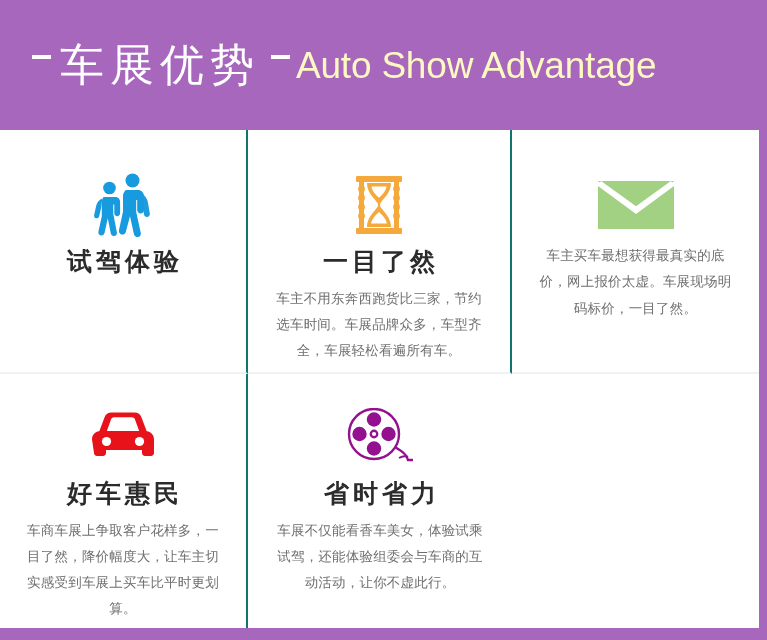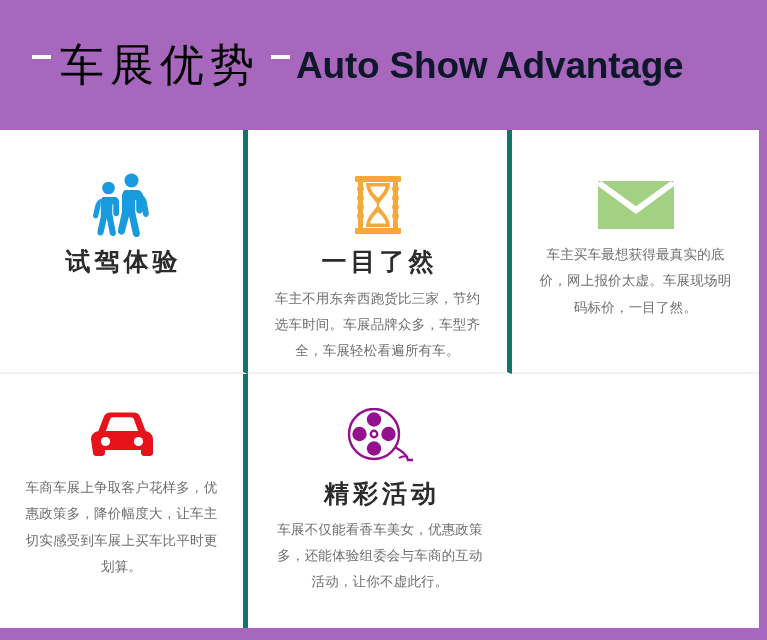--- a/index.html
+++ b/index.html
@@ -47,31 +47,31 @@
     width: 19px;
     height: 4px;
     background: #ffffff;
     margin: 0 9px 16px 0;
     vertical-align: middle;
   }
   .dash.right {
     margin: 0 6px 16px 11px;
   }
   .title-cn {
-    color: #000000;
+    color: #ffffff;
     font-size: 44px;
     font-weight: 300;
     letter-spacing: 6px;
     line-height: 1;
     font-family: "DejaVu Sans", "Liberation Sans", sans-serif;
   }
   .title-en {
-    color: #0f172a;
+    color: #fef9c3;
     font-size: 37px;
-    font-weight: 700;
+    font-weight: 400;
     line-height: 1;
     letter-spacing: -0.2px;
     font-family: "Liberation Sans", "DejaVu Sans", sans-serif;
   }
 
   
   .edge-right {
     position: absolute;
     right: 0;
     top: 130px;
@@ -101,21 +101,21 @@
   }
   .cell {
     position: relative;
     box-sizing: border-box;
     padding: 0 22px;
     display: flex;
     flex-direction: column;
     align-items: center;
   }
   .cell.c1, .cell.c2, .cell.c4, .cell.c5 {
-    border-right: 5px solid #0f766e;
+    border-right: 2px solid #0f766e;
   }
   .cell.c1, .cell.c2, .cell.c3 {
     border-bottom: 2px solid #f1f1f1;
   }
 
   .icon-wrap {
     height: 74px;
     display: flex;
     align-items: center;
     justify-content: center;
@@ -141,21 +141,21 @@
   .feat-desc {
     color: #6f6f6f;
     font-size: 13.5px;
     line-height: 1.95;
     text-align: center;
     letter-spacing: 0.2px;
     max-width: 205px;
     font-family: "DejaVu Sans", "Liberation Sans", sans-serif;
   }
   .cell.c2 .feat-desc, .cell.c5 .feat-desc { max-width: 213px; }
-  .cell.c3 .feat-desc, .cell.c6 .feat-desc { max-width: 207px; font-family: Liberation Serif, serif; }
+  .cell.c3 .feat-desc, .cell.c6 .feat-desc { max-width: 207px; }
 
   svg { display: block; }
 </style>
 </head>
 <body>
 
 <div class="page">
 
   <div class="banner">
     <div class="banner-inner">
@@ -226,21 +226,22 @@
       <div class="icon-wrap">
         <svg width="70" height="50" viewBox="0 0 70 50" aria-hidden="true">
           <g fill="#e8131a">
             <path d="M11 20 L16.5 5.5 C17.6 2.3 20 0.5 23.5 0.5 h23 c3.5 0 5.9 1.8 7 5 L59 20 H51.5 L47 7.5 c-0.5 -1.5 -1.6 -2.2 -3.2 -2.2 H26.2 c-1.6 0 -2.7 0.7 -3.2 2.2 L18.5 20 Z"></path>
             <path d="M4 27.5 C4 22 8 19 13 19 h44 c5 0 9 3 9 8.5 V41 c0 1.6 -1.3 3 -3 3 h-6 c-1.7 0 -3 -1.4 -3 -3 v-3 H18 v3 c0 1.6 -1.3 3 -3 3 H9 c-1.7 0 -3 -1.4 -3 -3 z"></path>
             <circle cx="18.5" cy="29.5" r="4.6" fill="#ffffff"></circle>
             <circle cx="51.5" cy="29.5" r="4.6" fill="#ffffff"></circle>
           </g>
         </svg>
       </div>
-      <div class="feat-desc">车商车展上争取客户花样多，优惠政策多，降价幅度大，让车主切实感受到车展上买车比平时更划算。</div>
+      <div class="feat-title">好车惠民</div>
+      <div class="feat-desc">车商车展上争取客户花样多，一目了然，降价幅度大，让车主切实感受到车展上买车比平时更划算。</div>
     </div>
 
 
     <div class="cell c6">
       <div class="icon-wrap">
         <svg width="70" height="58" viewBox="0 0 70 58" aria-hidden="true">
           <g stroke="#93108f" fill="none" stroke-width="2.4">
             <circle cx="29" cy="26" r="25"></circle>
             <path d="M50 39 C58 44 62 47 63 52 h5"></path>
             <path d="M54 50 q5 -3 9 -1" stroke-width="2"></path>
@@ -248,22 +249,22 @@
           <g fill="#93108f">
             <circle cx="29" cy="11.5" r="7.2"></circle>
             <circle cx="29" cy="40.5" r="7.2"></circle>
             <circle cx="14.5" cy="26" r="7.2"></circle>
             <circle cx="43.5" cy="26" r="7.2"></circle>
             <circle cx="29" cy="26" r="4.4"></circle>
             <circle cx="29" cy="26" r="2.1" fill="#ffffff"></circle>
           </g>
         </svg>
       </div>
-      <div class="feat-title">精彩活动</div>
-      <div class="feat-desc">车展不仅能看香车美女，优惠政策多，还能体验组委会与车商的互动活动，让你不虚此行。</div>
+      <div class="feat-title">省时省力</div>
+      <div class="feat-desc">车展不仅能看香车美女，体验试乘试驾，还能体验组委会与车商的互动活动，让你不虚此行。</div>
     </div>
 
   </div>
 
   <div class="edge-right"></div>
   <div class="edge-bottom"></div>
 
 </div>
 
 </body></html>

